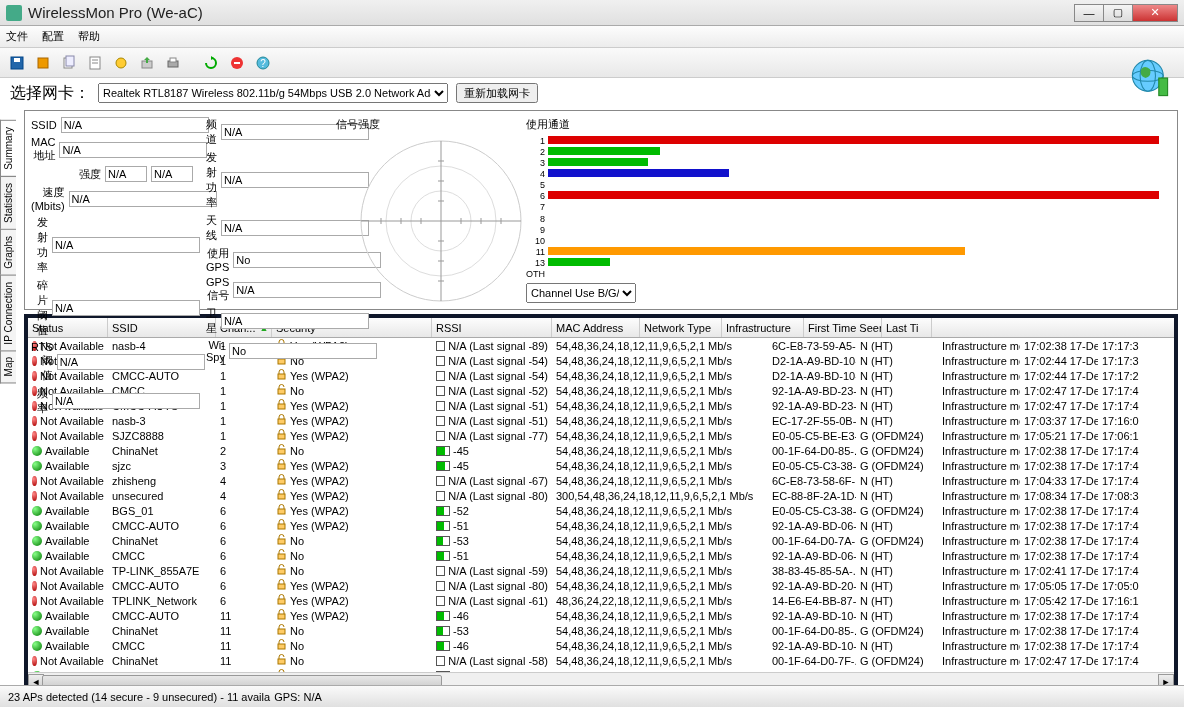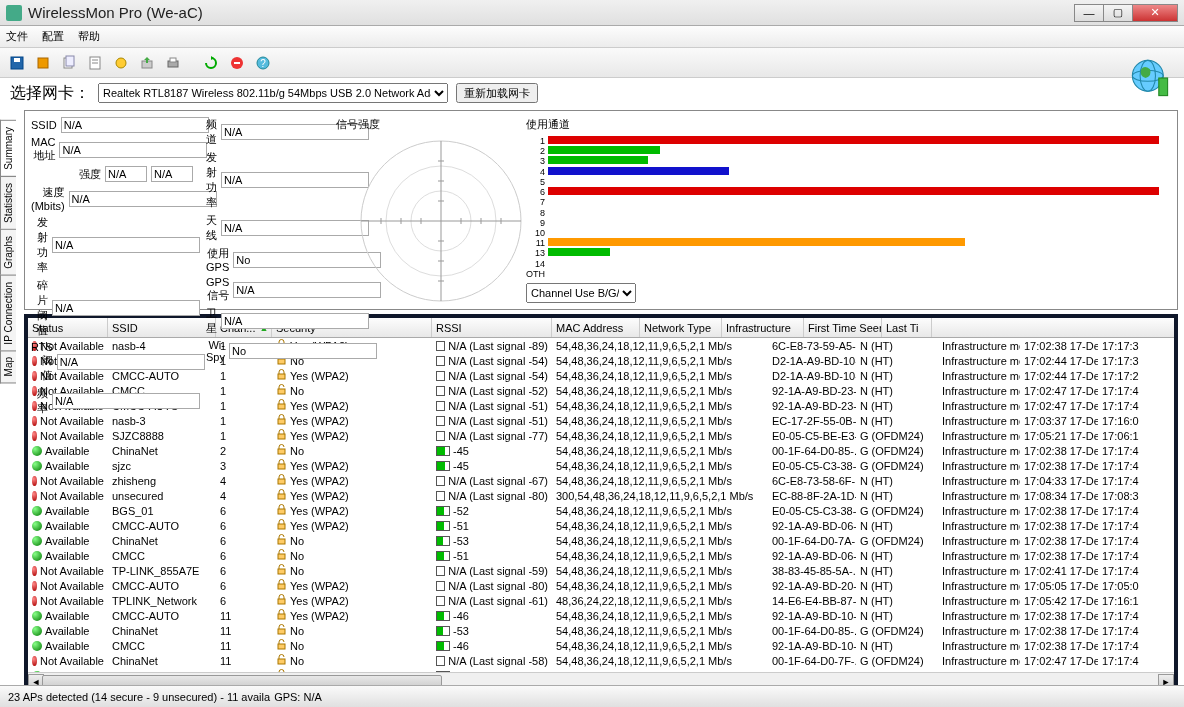--- a/index.html
+++ b/index.html
@@ -350,26 +350,20 @@
               <div class="bar" style="width:67%;background:#f90"></div>
             </div>
           </div>
           <div class="chrow">
             <span class="num">13</span>
             <div class="barwrap">
               <div class="bar" style="width:10%;background:#0b0"></div>
             </div>
           </div>
           <div class="chrow">
-            <span class="num">14</span>
-            <div class="barwrap">
-              <div class="bar" style="width:0%;background:"></div>
-            </div>
-          </div>
-          <div class="chrow">
             <span class="num">OTH</span>
             <div class="barwrap">
               <div class="bar" style="width:0%;background:"></div>
             </div>
           </div>
         </div>
     <div class="chselect"><select><option>Channel Use B/G/N</option></select></div>
   </div>
 </div>
 </div>

